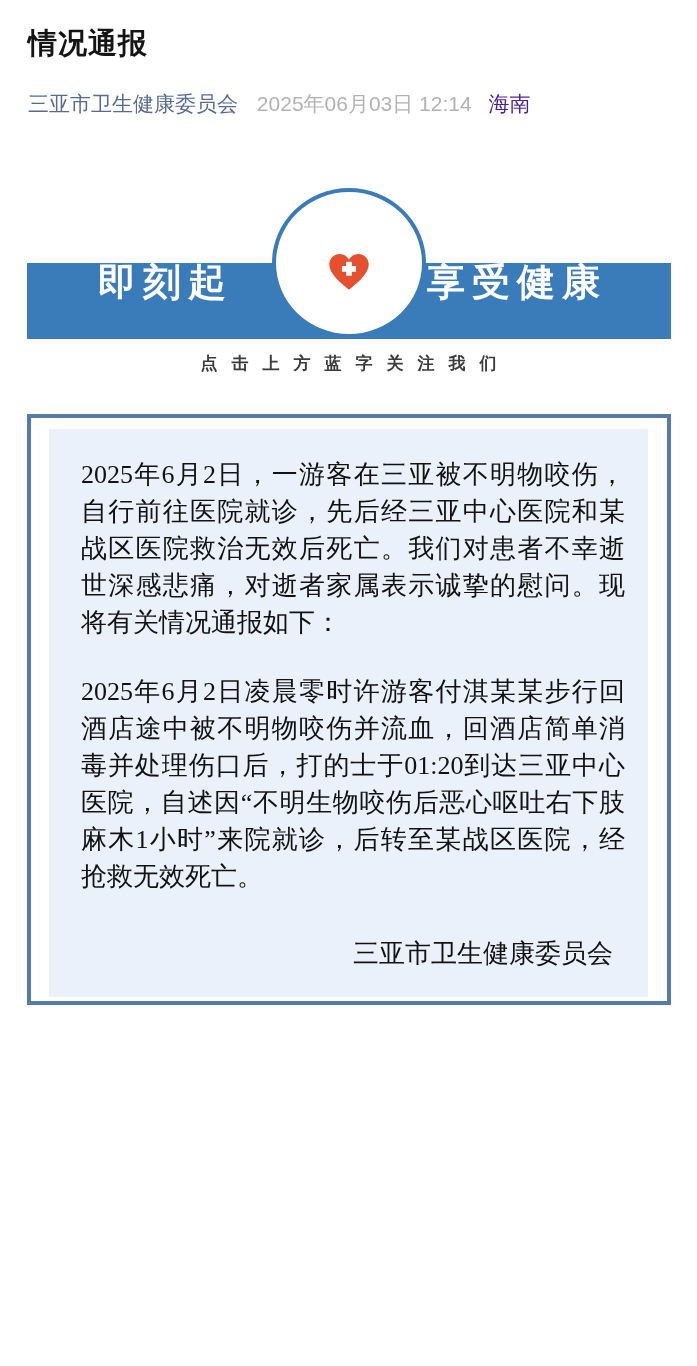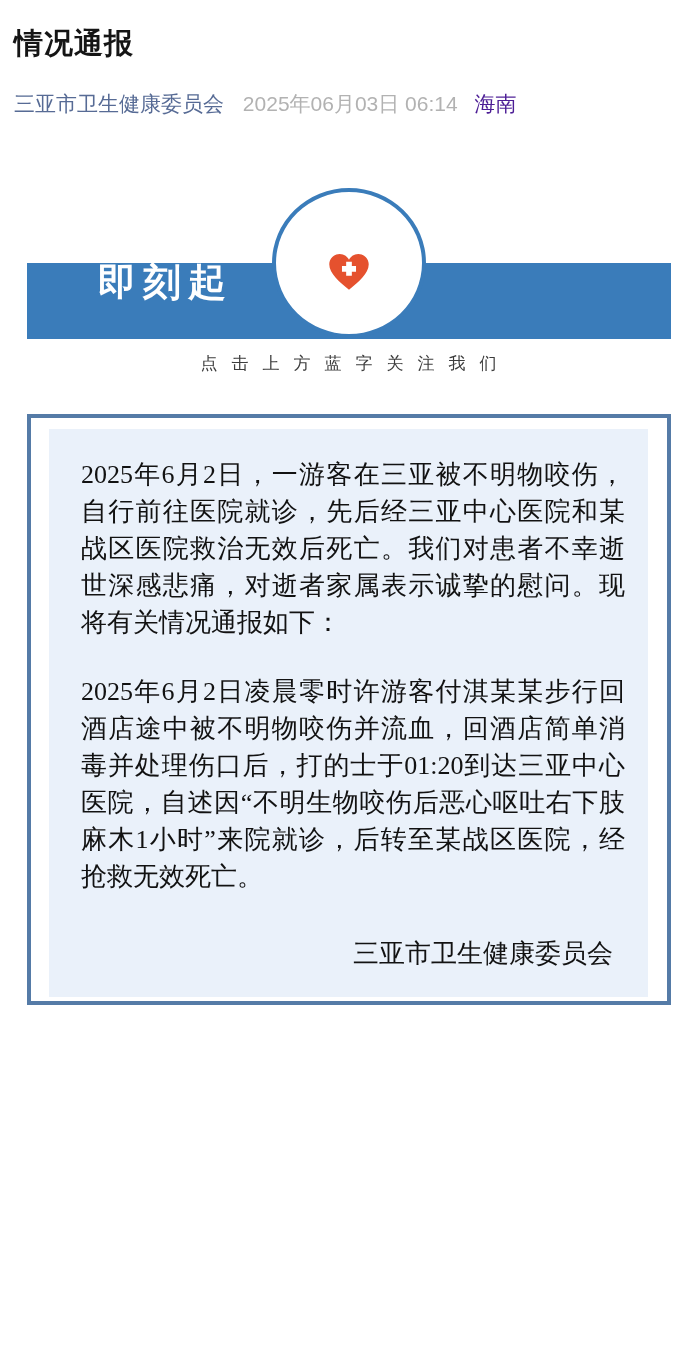--- a/index.html
+++ b/index.html
@@ -2,21 +2,21 @@
 <html lang="zh"><head>
 <meta charset="utf-8">
 <style>
   html,body{margin:0;padding:0;}
   body{
     width:697px;height:1366px;background:#ffffff;overflow:hidden;
     font-family:"Liberation Sans","DejaVu Sans",sans-serif;
     -webkit-font-smoothing:antialiased;
   }
   
-  .header{padding:26px 28px 0 14px;}
+  .header{padding:26px 28px 0 28px;}
   .page-title{
     margin:0;font-size:29px;line-height:34px;font-weight:700;color:#151515;
     letter-spacing:1px;
   }
   .byline{margin-top:33px;font-size:21px;line-height:22px;white-space:nowrap;}
   .byline .account{color:#576b95;margin-right:13px;cursor:pointer;}
   .byline .meta{color:#b2b2b2;}
   .byline .region{color:#4c1d95;margin-left:11px;}
   
   .banner{position:relative;height:195px;margin-top:69px;}
@@ -32,21 +32,21 @@
   }
   .banner-circle{
     position:absolute;left:50%;top:4px;transform:translateX(-50%);
     width:154px;height:150px;border-radius:50%;
     background:#ffffff;border:4px solid #3a7cba;box-sizing:border-box;
     z-index:2;display:flex;align-items:center;justify-content:center;
   }
   .banner-circle svg{margin-top:22px;}
   .banner-follow{
     position:absolute;left:0;right:0;top:168px;text-align:center;
-    font-size:17px;font-weight:400;color:#3c3c3c;
+    font-size:17px;font-weight:700;color:#3c3c3c;
     letter-spacing:14px;text-indent:14px;white-space:nowrap;
   }
   
   .notice-box{
     margin:35px 26px 0 27px;border:4px solid #557ba7;
     padding:11px 19px 4px 18px;box-sizing:border-box;
   }
   .notice-panel{
     background:#eaf1fa;padding:27px 23px 22px 32px;box-sizing:border-box;
   }
@@ -64,28 +64,29 @@
   }
   .sig-name,.sig-date{white-space:nowrap;}
 </style>
 </head>
 <body>
 
 <div class="header">
   <h1 class="page-title">情况通报</h1>
   <div class="byline">
     <span class="account">三亚市卫生健康委员会</span>
-    <span class="meta">2025年06月03日 06:14</span>
+    <span class="meta">2025年06月03日 12:14</span>
     <span class="region">海南</span>
   </div>
 </div>
 
 <div class="banner">
   <div class="banner-bar">
     <span class="banner-text">即刻起</span>
+    <span class="banner-text">享受健康</span>
   </div>
   <div class="banner-circle">
     <span>
       <svg width="40" height="37" viewBox="0 0 32 30" aria-hidden="true">
         <path d="M16 29 C 8.2 22.8, 0 15.8, 0 8.4 C 0 3.6, 3.9 0, 8.4 0 C 11.7 0, 14.6 1.9, 16 4.6 C 17.4 1.9, 20.3 0, 23.6 0 C 28.1 0, 32 3.6, 32 8.4 C 32 15.8, 23.8 22.8, 16 29 Z" fill="#e5512e"></path>
         <path d="M13.7 6.3 h4.6 v3.4 h3.4 v4.6 h-3.4 v3.4 h-4.6 v-3.4 h-3.4 v-4.6 h3.4 z" fill="#ffffff"></path>
       </svg>
     </span>
   </div>
   <div class="banner-follow">点击上方蓝字关注我们</div>

